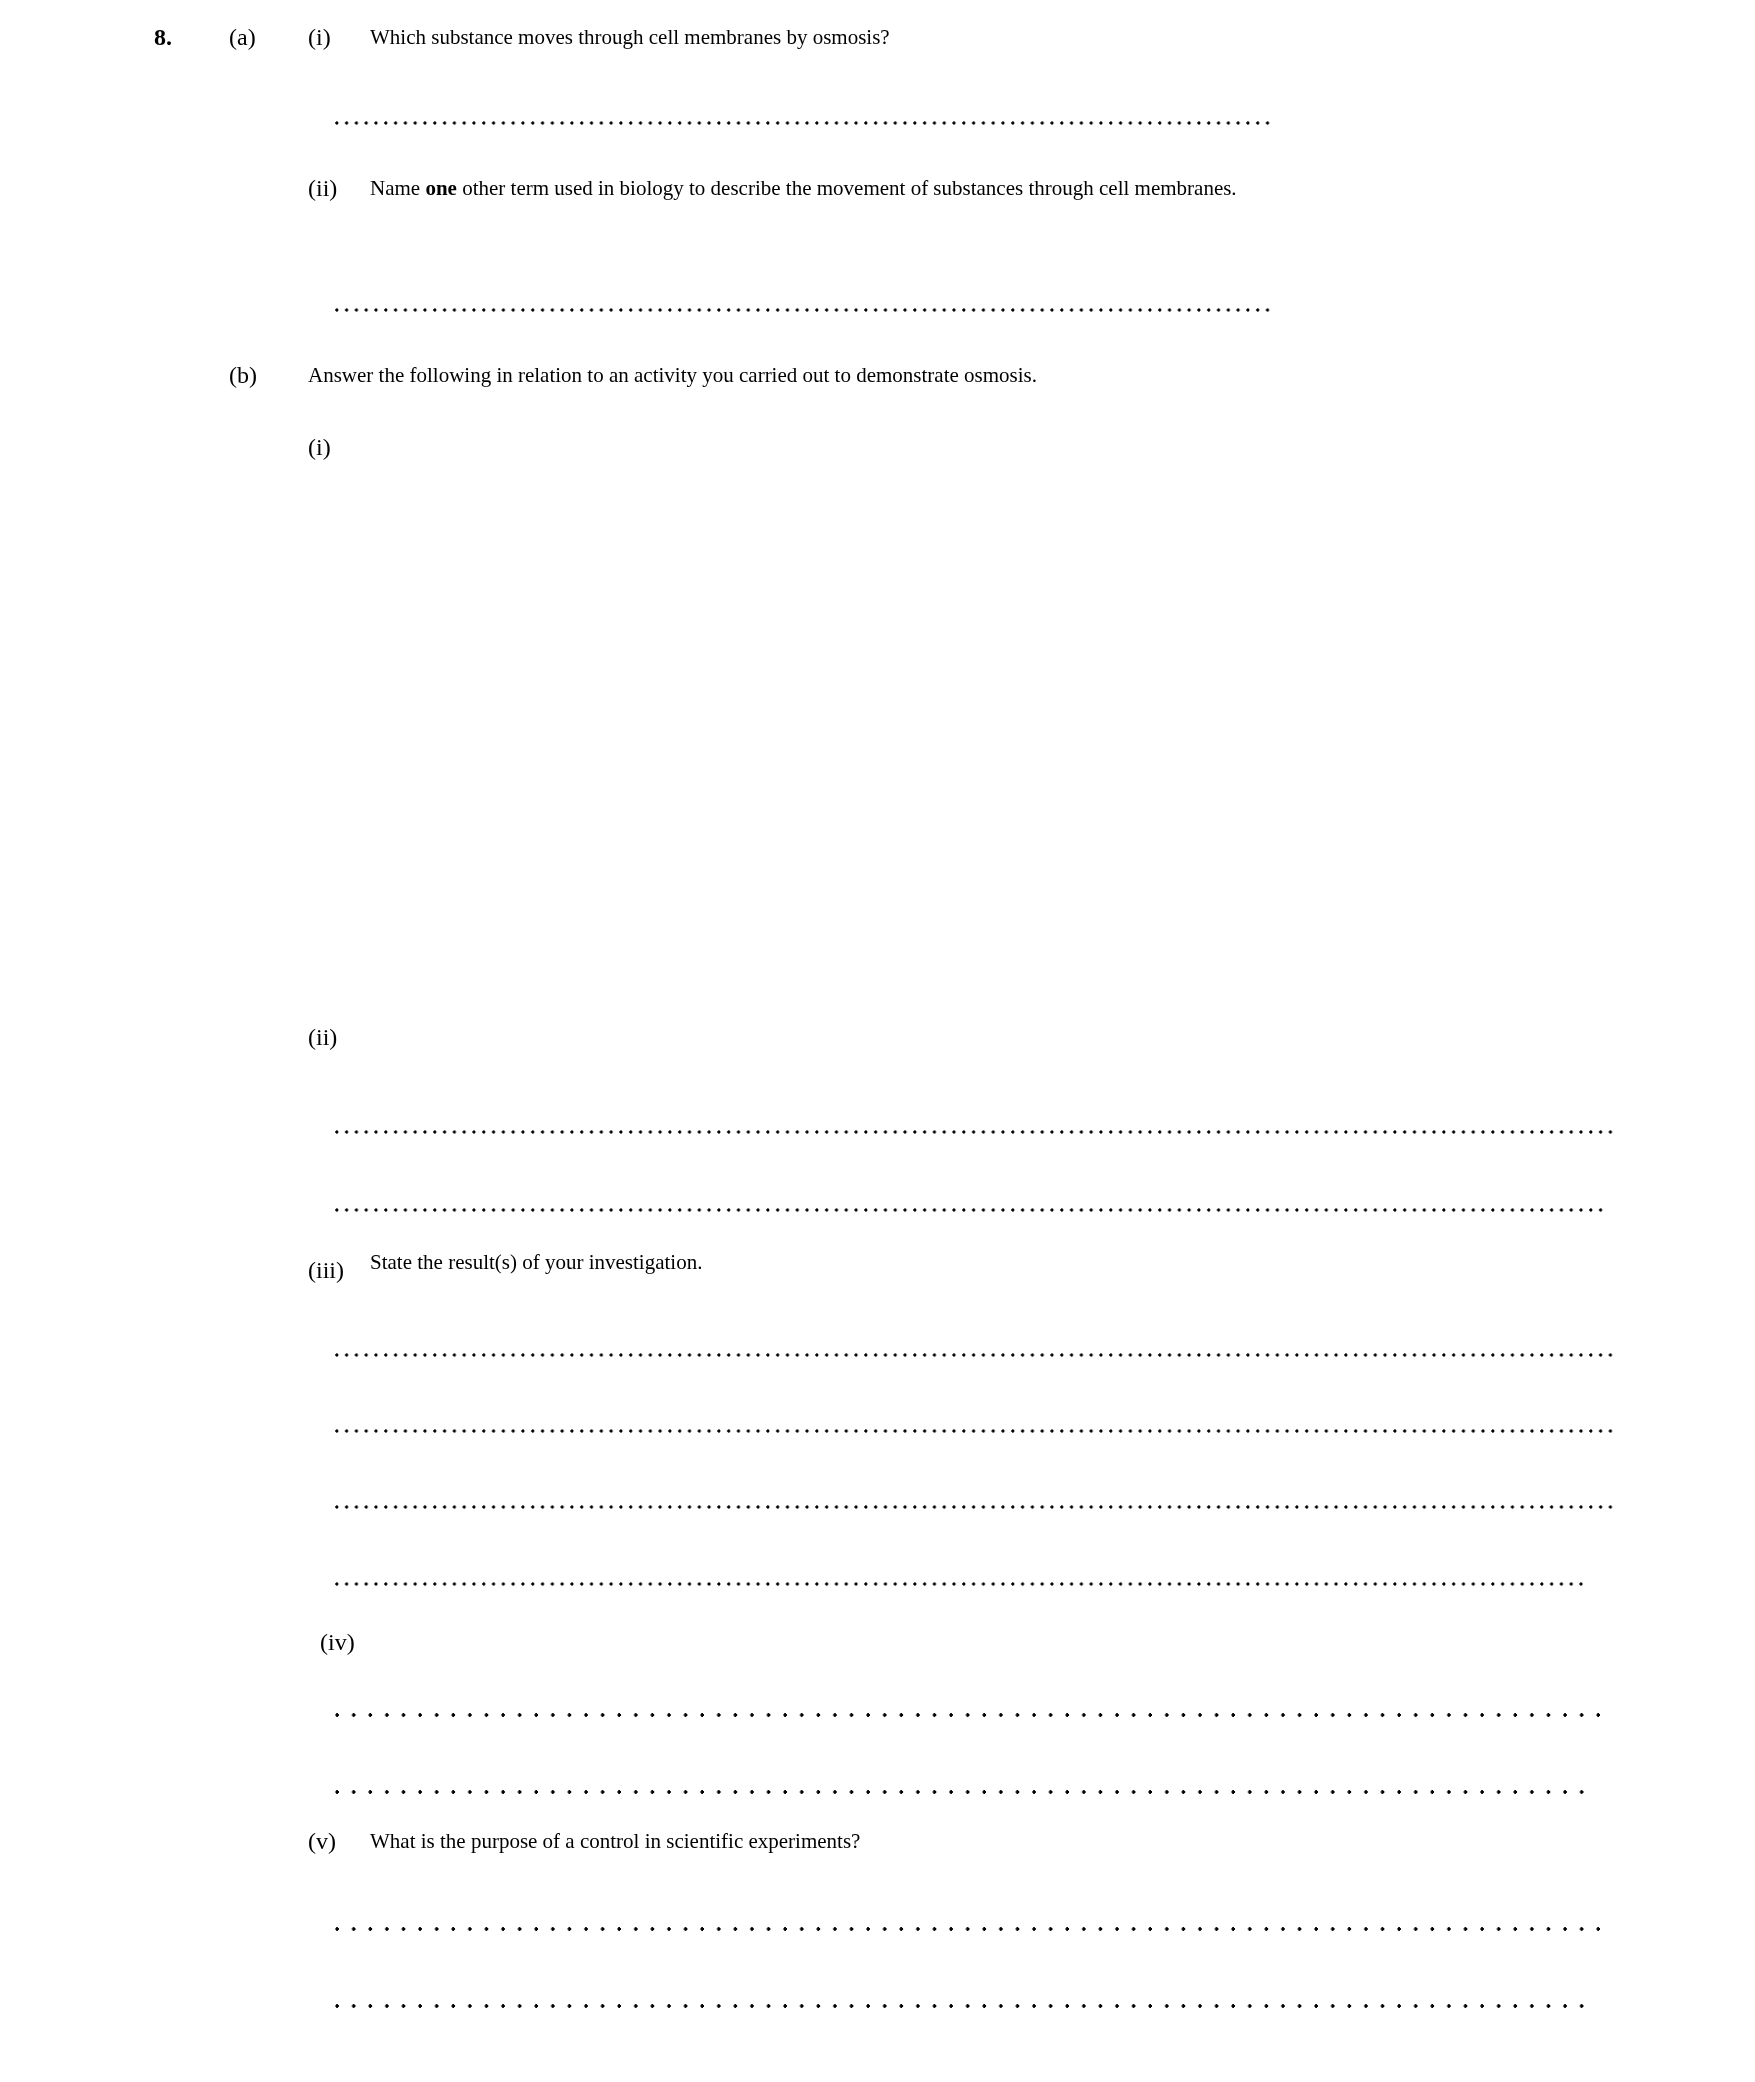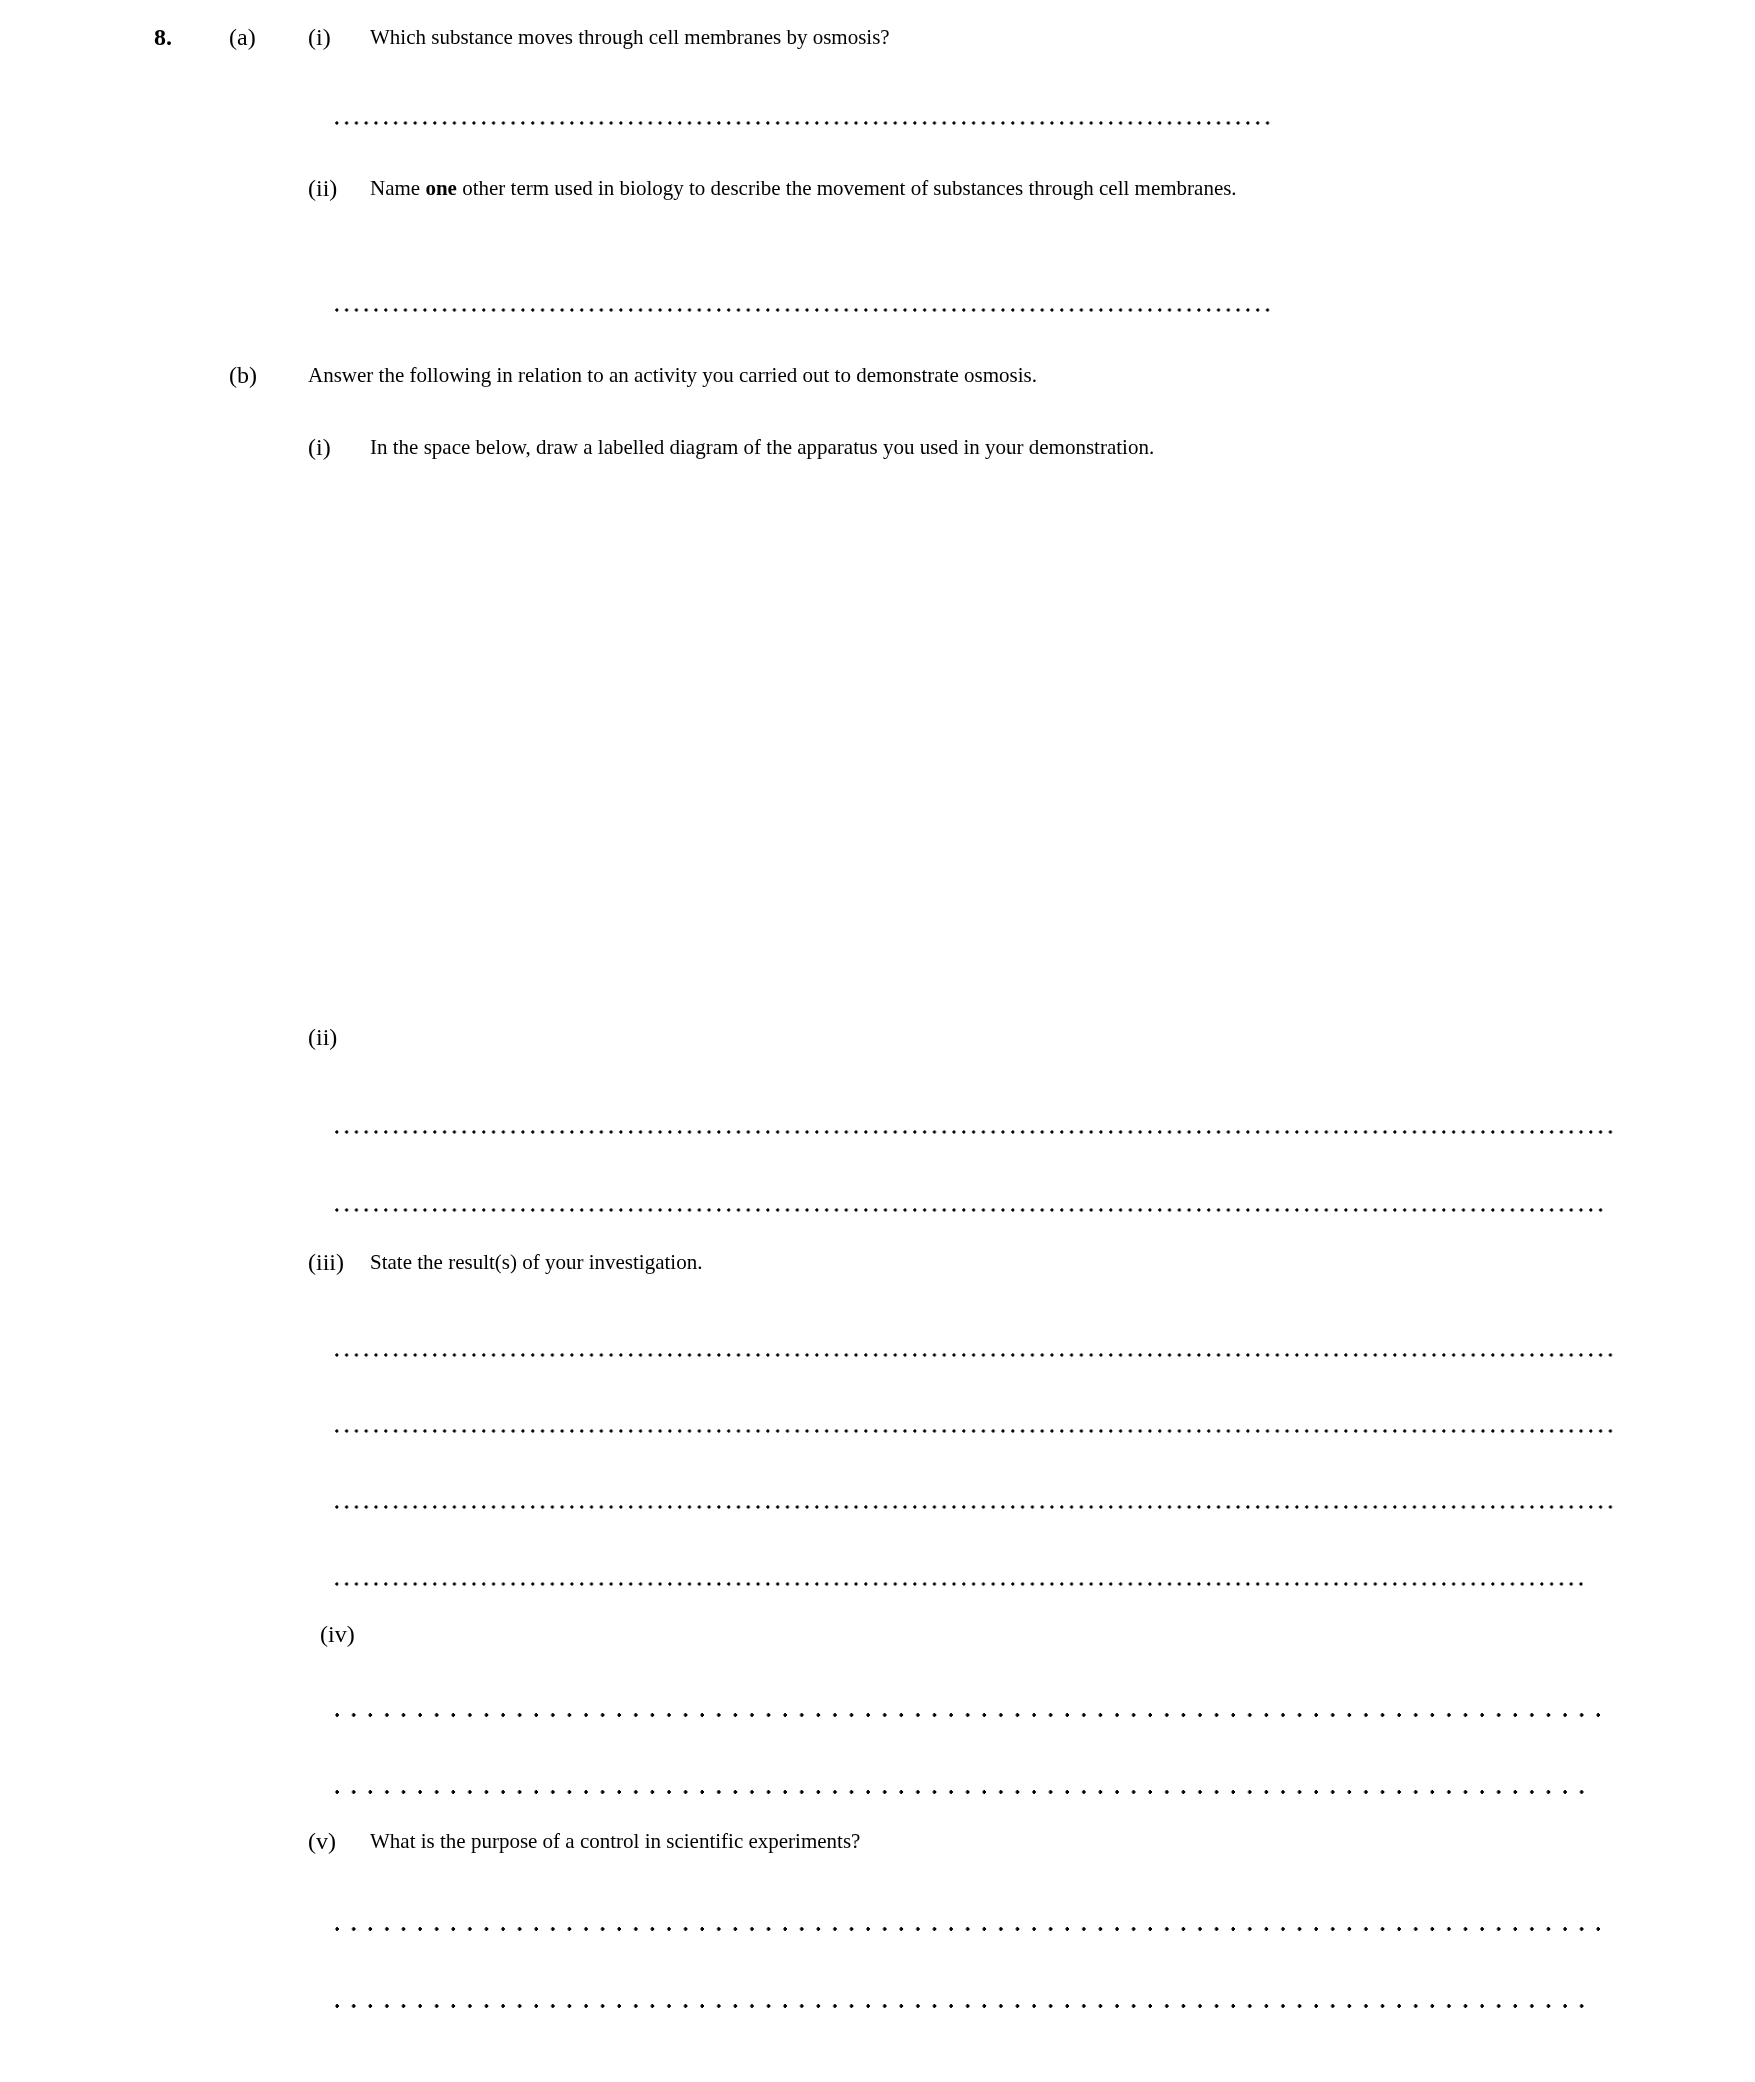--- a/index.html
+++ b/index.html
@@ -41,20 +41,21 @@
   }
   .roman-col {
     width: 62px;
     flex: 0 0 62px;
     font-size: 24px;
     line-height: 33px;
   }
   .roman-col.wide {
     width: 62px;
     flex: 0 0 62px;
+    margin-top: 8px;
   }
   .body-col {
     font-size: 21px;
     line-height: 33px;
   }
   .body-col b {
     font-weight: bold;
   }
 
   
@@ -105,21 +106,20 @@
   <div class="q-row" style="left:154px; top:359px; width:1429px;">
     <div class="num-col"></div>
     <div class="alpha-col">(b)</div>
     <div class="body-col" style="max-width:1265px;">Answer the following in relation to an activity you carried out to demonstrate osmosis.</div>
   </div>
 
   <div class="q-row" style="left:154px; top:431px; width:1468px;">
     <div class="num-col"></div>
     <div class="alpha-col"></div>
     <div class="roman-col">(i)</div>
-    <div class="body-col" style="max-width:1255px;">In the space below, draw a labelled diagram of the apparatus you used in your demonstration.</div>
   </div>
 
   <div class="draw-space" style="left:335px; top:483px; width:1274px; height:521px;"></div>
 
   <div class="q-row" style="left:154px; top:1021px; width:1429px;">
     <div class="num-col"></div>
     <div class="alpha-col"></div>
     <div class="roman-col">(ii)</div>
   </div>
 

